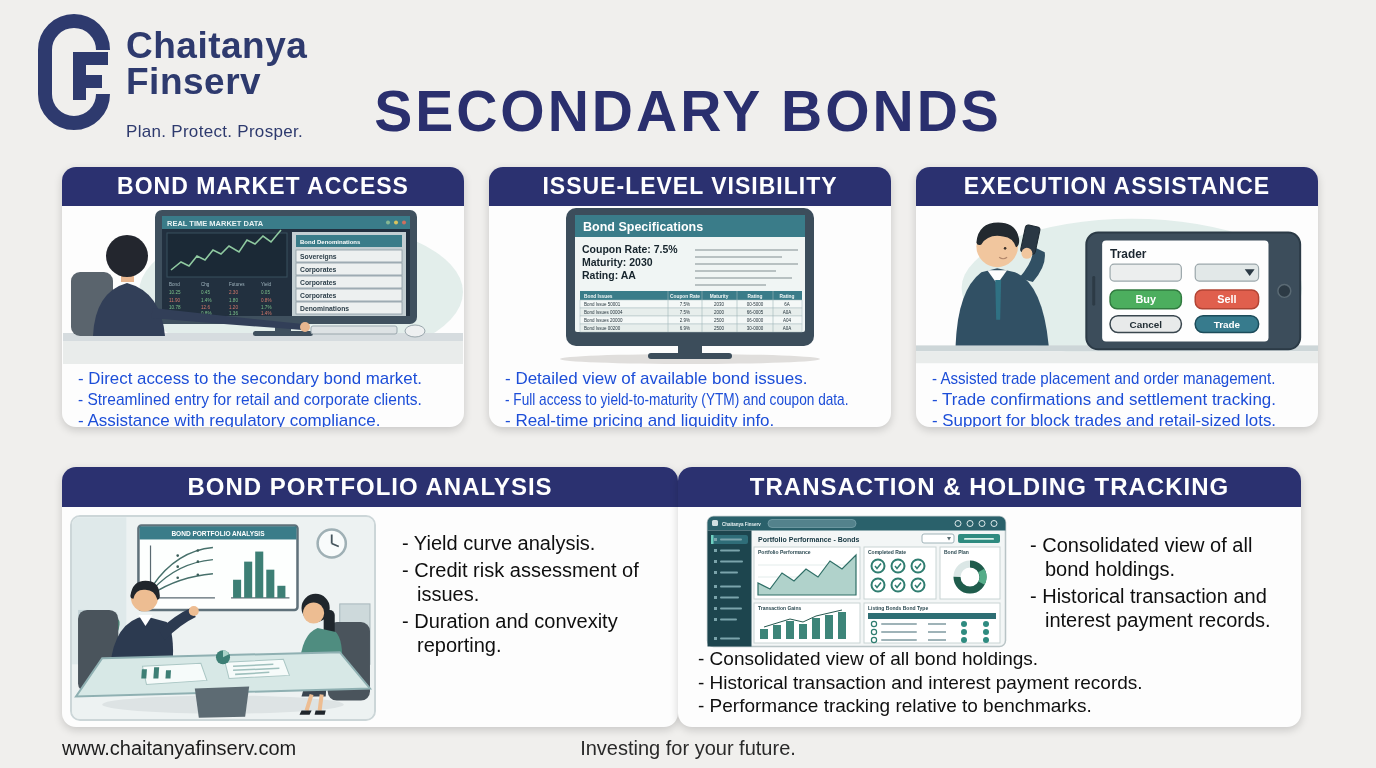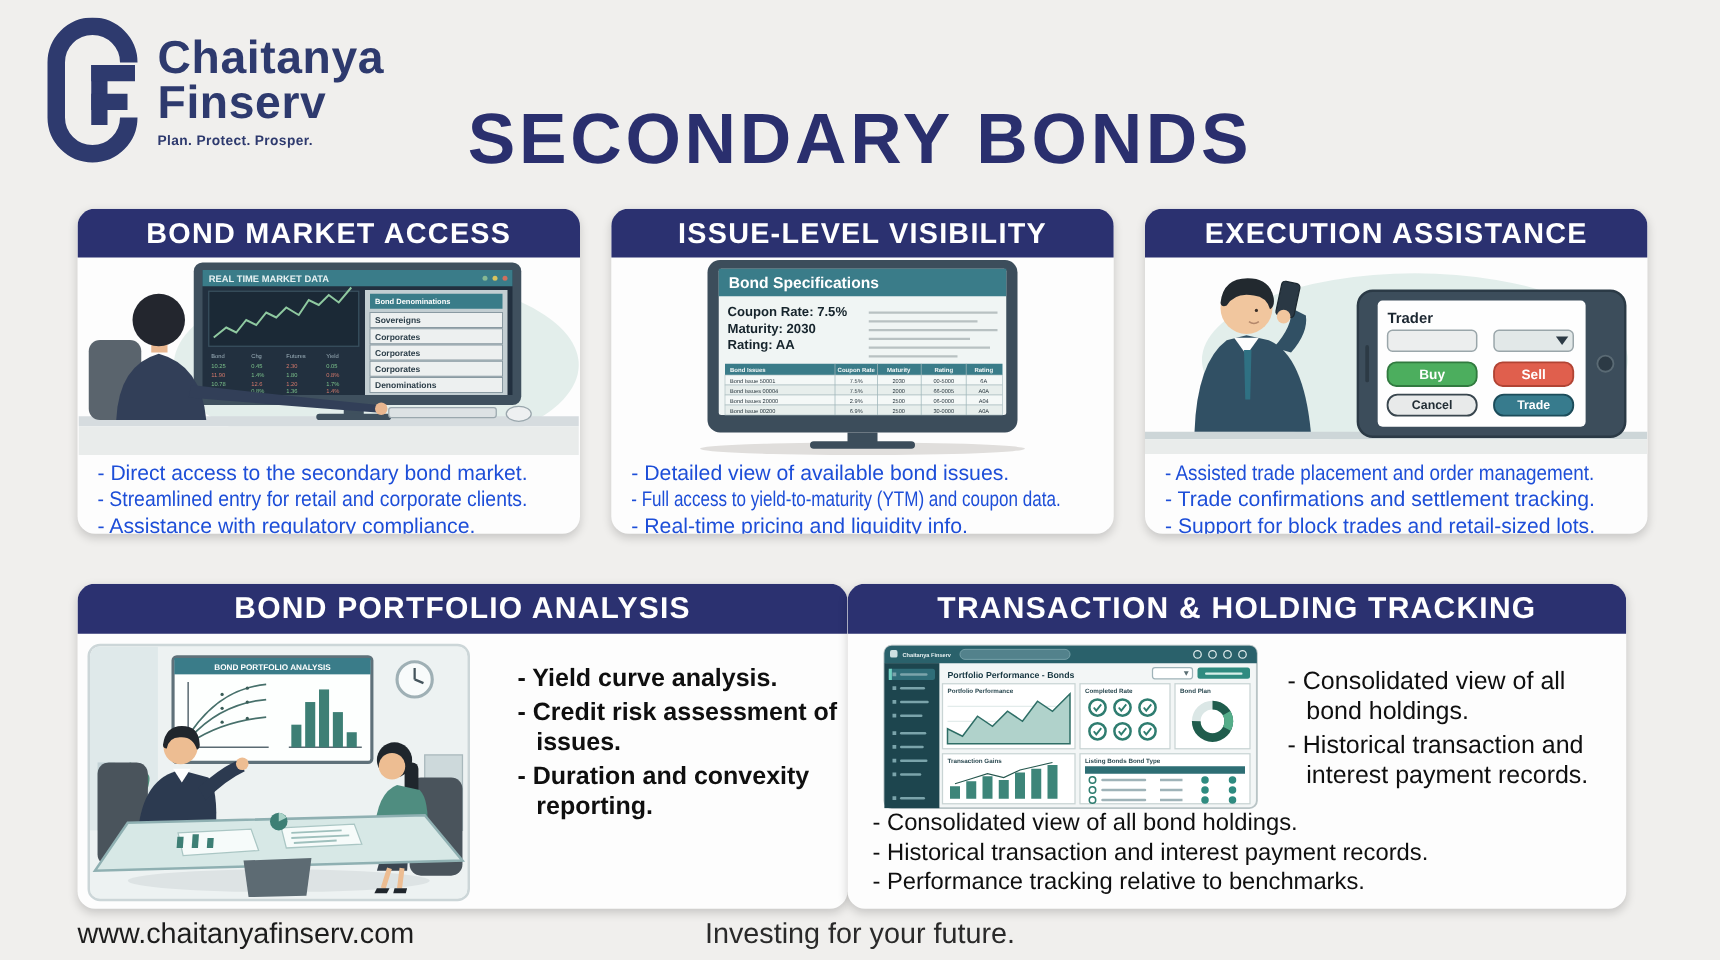--- a/index.html
+++ b/index.html
@@ -2,47 +2,47 @@
 <html><head>
 <meta charset="utf-8">
 <style>
   html,body{margin:0;padding:0;}
   body{width:1376px;height:768px;background:#f0efed;font-family:"Liberation Sans",sans-serif;overflow:hidden;}
   .page{position:relative;width:1376px;height:768px;}
   
   .brandbox{position:absolute;left:36px;top:14px;display:flex;}
   .brandtxt{margin-left:12px;padding-top:14px;color:#2e3a6e;}
   .brandname{font-size:37px;font-weight:bold;line-height:0.97;letter-spacing:0.5px;}
-  .brandtag{margin-top:7px;font-size:11px;font-weight:bold;letter-spacing:0.3px;}
+  .brandtag{margin-top:22px;font-size:17px;font-weight:normal;letter-spacing:0.3px;}
   .bigtitle{position:absolute;left:0;right:0;top:78px;text-align:center;font-size:57px;font-weight:bold;color:#2a2f6e;letter-spacing:3px;}
   
   .row1{position:absolute;left:62px;right:58px;top:167px;display:flex;gap:25px;height:260px;}
   .row2{position:absolute;left:62px;right:58px;top:467px;display:flex;gap:0;height:260px;}
   .card{background:#fdfdfd;border-radius:14px;box-shadow:0 3px 8px rgba(0,0,0,0.17);overflow:hidden;display:flex;flex-direction:column;}
   .row1 .card{flex:1;}
   .card-header{height:39px;background:#2b3170;color:#ffffff;display:flex;align-items:center;justify-content:center;font-size:23px;font-weight:bold;letter-spacing:1px;flex:none;}
   .row2 .card-header{height:40px;font-size:24px;}
   .illus{height:158px;flex:none;border-radius:17px;}
   .illus svg{display:block;width:100%;height:158px;}
   .bullets{padding:4px 12px 0 16px;font-size:17px;color:#1d4ed8;}
   .b-row{line-height:1.24;width:100%;}
   .fit{display:inline-block;white-space:nowrap;transform-origin:left center;}
   .c4{flex:0 0 616px;}
   .c5{flex:0 0 623px;}
   .card4-body{display:flex;height:220px;}
   .frame{margin:8px 0 0 8px;border:2px solid #ccd6d8;border-radius:10px;width:302px;height:202px;overflow:hidden;background:#edf2f2;flex:none;}
   .frame svg{display:block;width:302px;height:202px;}
-  .card4-bullets{flex:1;padding:24px 4px 0 38px;font-size:20px;color:#0f0f0f;line-height:1.2;font-weight:bold;}
+  .card4-bullets{flex:1;padding:24px 4px 0 26px;font-size:20px;color:#0f0f0f;line-height:1.2;}
   .hang{padding-left:15px;text-indent:-15px;margin-bottom:3px;}
   .card5-body{position:relative;height:220px;}
   .dash{position:absolute;left:28px;top:8px;width:302px;height:134px;}
   .side-bullets{position:absolute;left:352px;top:26px;right:6px;font-size:20px;color:#0f0f0f;line-height:1.2;}
   .bottom-bullets{position:absolute;left:20px;top:140px;right:6px;font-size:19px;color:#0f0f0f;}
   
-  .footer{position:absolute;left:0;right:0;bottom:8px;height:24px;font-size:23px;color:#1d1d1d;}
+  .footer{position:absolute;left:0;right:0;bottom:8px;height:24px;font-size:20px;color:#1d1d1d;}
   .site{position:absolute;left:62px;bottom:0;}
   .tagline{position:absolute;left:0;right:0;bottom:0;text-align:center;color:#2a2a2a;margin-top:21px;}
 </style>
 </head>
 <body>
 
 <div class="page">
 
   <div class="brandbox">
     <svg width="78" height="118" viewBox="0 0 78 118">

